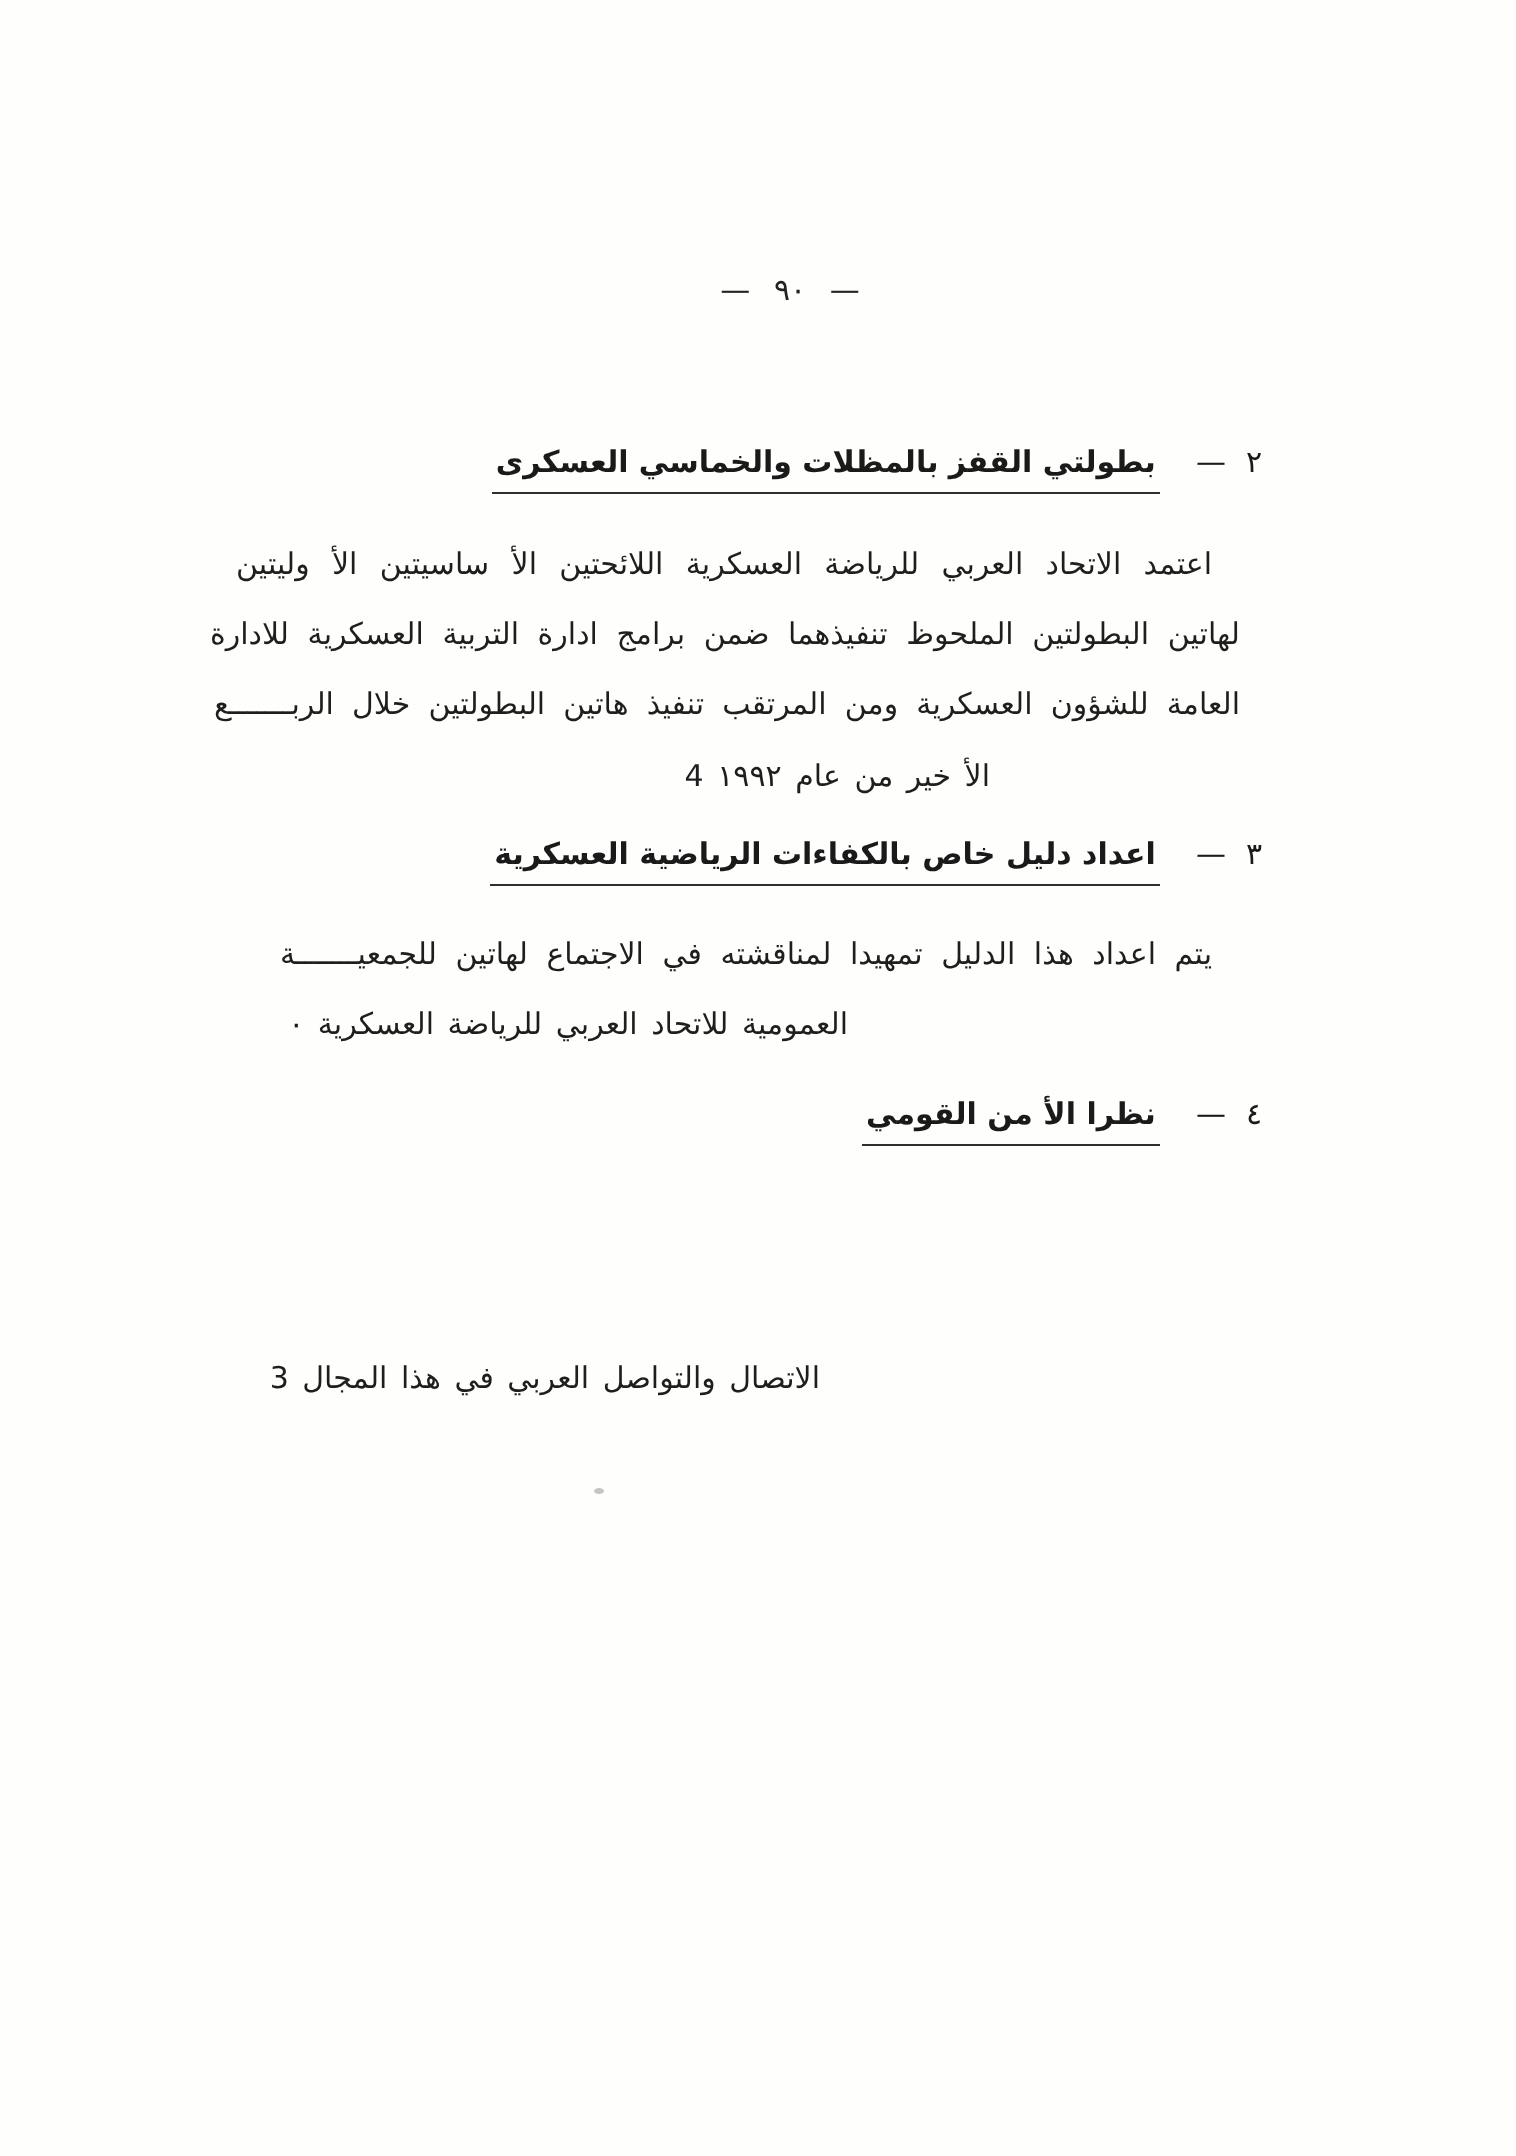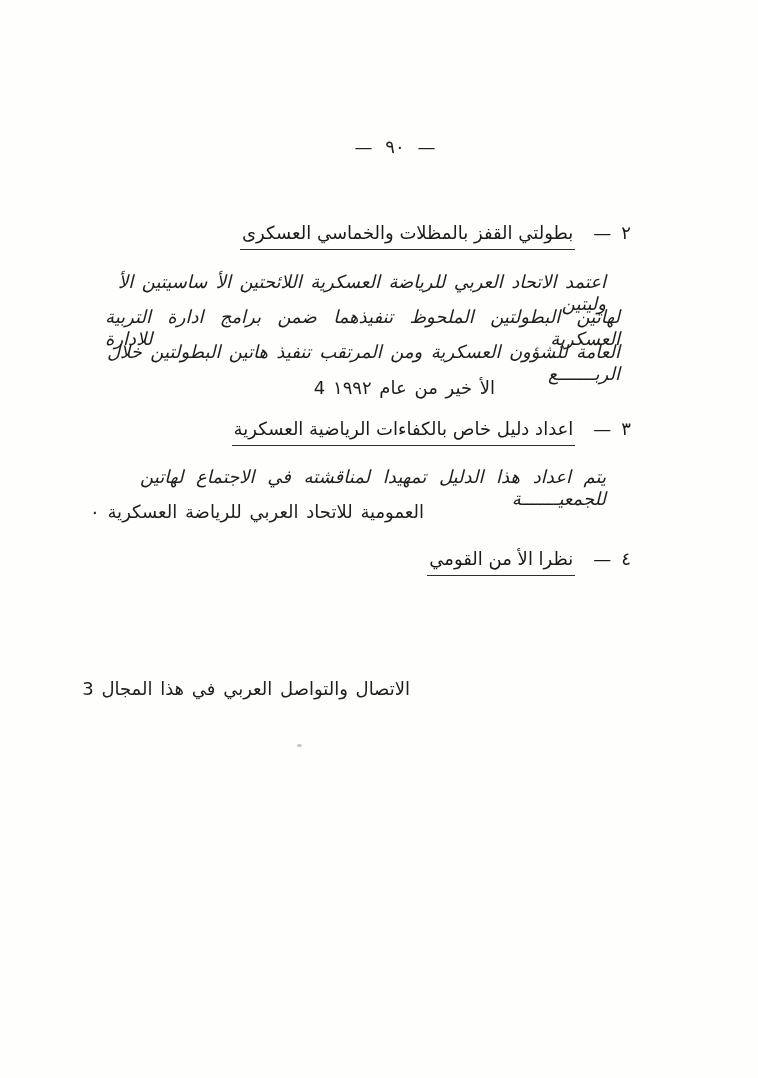--- a/index.html
+++ b/index.html
@@ -4,53 +4,53 @@
 <style>
   html,body{margin:0;padding:0;background:#ffffff;}
   .page{
     position:relative;
     width:758px;height:1078px;
     background:#fefefdء;
     background:#fefefd;
     direction:rtl;
     font-family:"DejaVu Sans",sans-serif;
     color:#1c1c1c;
-    font-size:18px;
+    font-size:15px;
     overflow:hidden;
   }
   .pnum{
     position:absolute;top:136px;left:32px;right:0;
     text-align:center;word-spacing:7px;letter-spacing:1px;
     color:#222;
   }
   .heading{
     position:absolute;right:127px;
     display:flex;align-items:flex-start;
     white-space:nowrap;color:#1a1a1a;
   }
   .h-num{display:inline-block;}
   .h-dash{display:inline-block;margin-right:10px;margin-left:18px;}
   .h-title{
     display:inline-block;
     border-bottom:1.6px solid #2e2e2e;
     padding:0 2px 6px 2px;
+    font-weight:bold;
   }
   .line{
     position:absolute;
     white-space:nowrap;
     word-spacing:2px;
     line-height:22px;
     color:#1e1e1e;
   }
   .line.just{
     white-space:normal;
     text-align:justify;
     text-align-last:justify;
     overflow:visible;
-    font-style:italic;
   }
   .speck{
     position:absolute;top:744px;left:297px;
     width:5px;height:3px;border-radius:50%;
     background:#c4c4c4;
   }
 </style>
 </head>
 <body>
 

